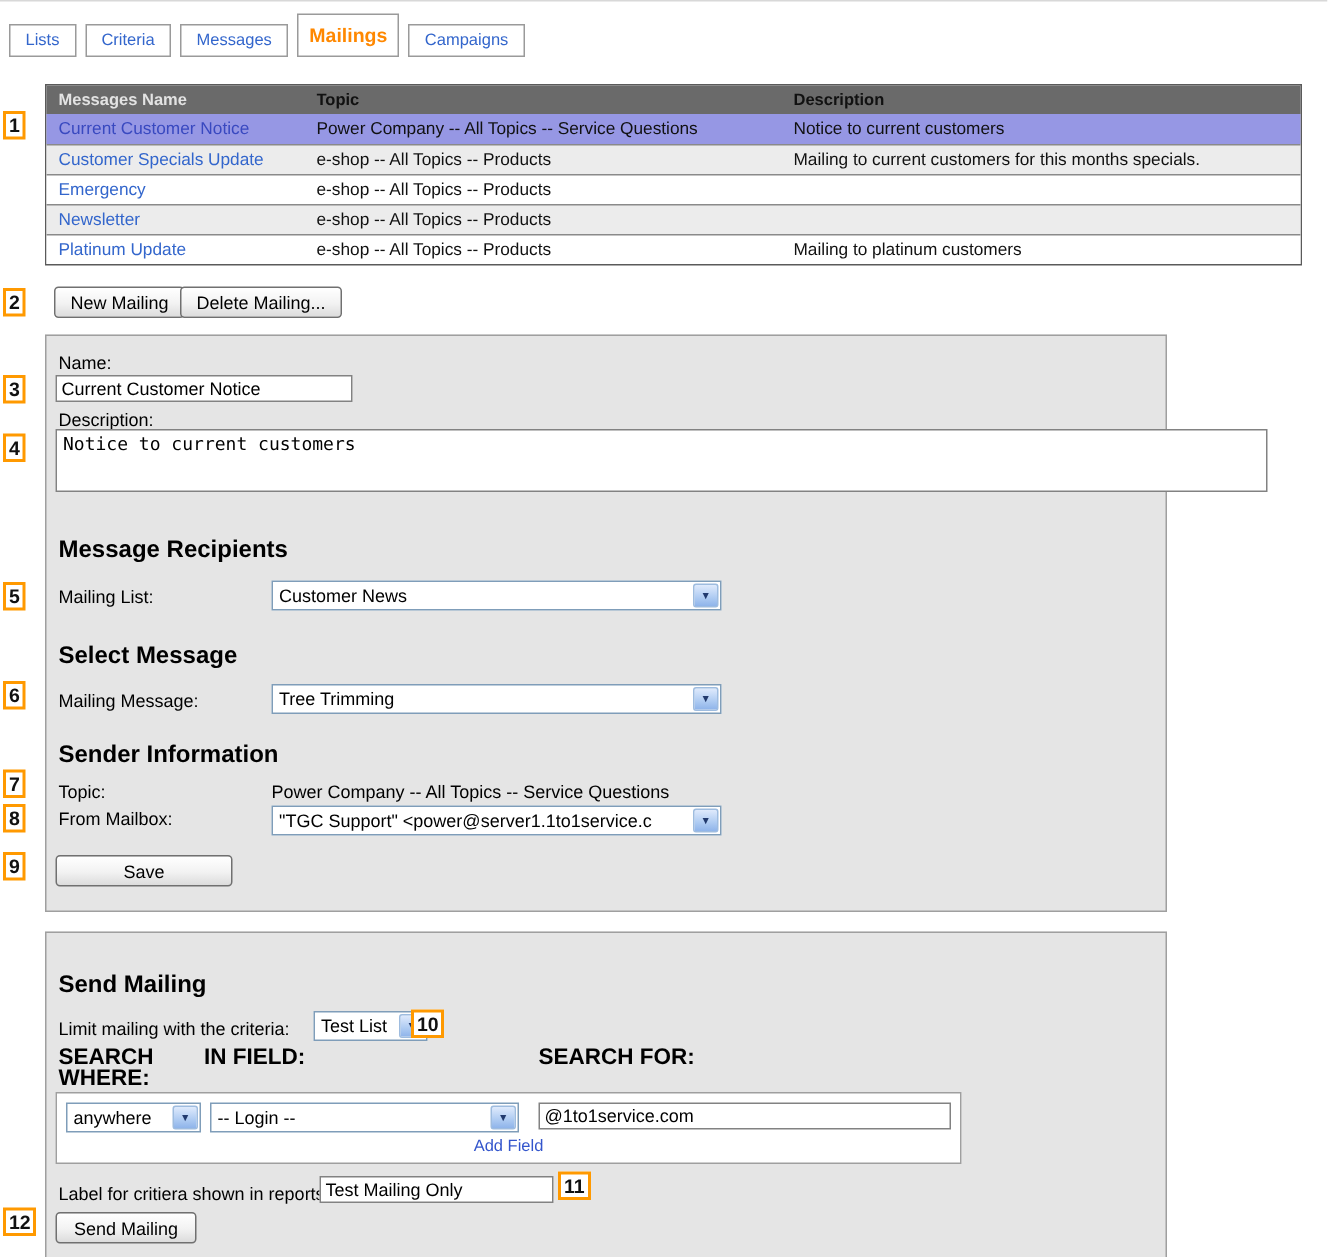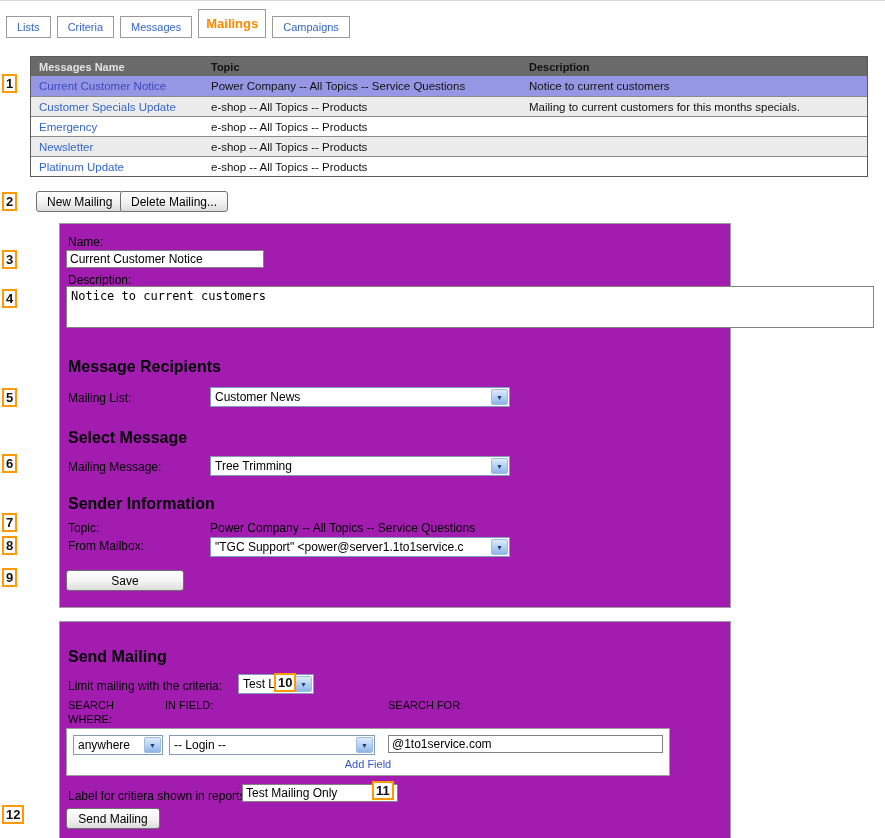--- a/index.html
+++ b/index.html
@@ -22,25 +22,25 @@
   .cell-desc { flex:1; overflow:hidden; white-space:nowrap; color:#111; }
   .rowlink { color:#3366cc; cursor:pointer; }
   .trow.selected .rowlink { color:#3949c0; }
 
   
   .btn { position:absolute; height:21px; border:1px solid #707070; border-radius:3px;
          background:linear-gradient(180deg,#ffffff 0%,#f2f2f2 55%,#dcdcdc 100%);
          font-family:"Liberation Sans", sans-serif; font-size:12px; color:#000; padding:0 10px; cursor:pointer; }
 
   
-  .panel { position:absolute; left:30px; width:672px; background:#a21caf; border:1px solid #9f9f9f;margin-left:29px; }
+  .panel { position:absolute; left:30px; width:748px; background:#e5e5e5; border:1px solid #9f9f9f; }
 
   .lbl { position:absolute; font-size:12px; color:#000; white-space:nowrap; }
   .hdg { position:absolute; font-size:16px; font-weight:bold; color:#000; white-space:nowrap; }
-  .upper { font-size:11px; line-height:14px; }
+  .upper { font-size:15px; line-height:14px;font-weight:bold; }
 
   .tin { position:absolute; border:1px solid #828282; background:#fff; font-family:"Liberation Sans", sans-serif;
          font-size:12px; padding:1px 3px; height:18px; }
   .tarea { position:absolute; border:1px solid #828282; background:#fff; font-family:"DejaVu Sans Mono", monospace;
            font-size:12px; padding:2px 4px; resize:none; overflow:hidden; }
 
   
   .combo { position:absolute; height:20px; border:1px solid #7f9db9; background:#fff; display:flex; align-items:center; cursor:pointer; }
   .combo-txt { flex:1; font-size:12px; padding:0 4px; white-space:nowrap; overflow:hidden; color:#000; }
   .combo-arrow { width:17px; align-self:stretch; margin:1px; border:1px solid #9ebcdf; border-radius:2px;
@@ -89,20 +89,21 @@
       <span class="cell-desc"></span>
     </div>
     <div class="trow alt">
       <span class="cell-name"><span class="rowlink">Newsletter</span></span>
       <span class="cell-topic">e-shop -- All Topics -- Products</span>
       <span class="cell-desc"></span>
     </div>
     <div class="trow">
       <span class="cell-name"><span class="rowlink">Platinum Update</span></span>
       <span class="cell-topic">e-shop -- All Topics -- Products</span>
+      <span class="cell-desc">Mailing to platinum customers</span>
     </div>
   </div>
 
   <button class="btn" style="left:36px; top:190px;">New Mailing</button>
   <button class="btn" style="left:120px; top:190px;">Delete Mailing...</button>
 
   <div class="panel" style="top:222px; height:385px;">
     <span class="lbl" style="left:8px; top:11px;">Name:</span>
     <input class="tin" style="left: 6px; top: 26px; width: 198px;" value="Current Customer Notice">
 

